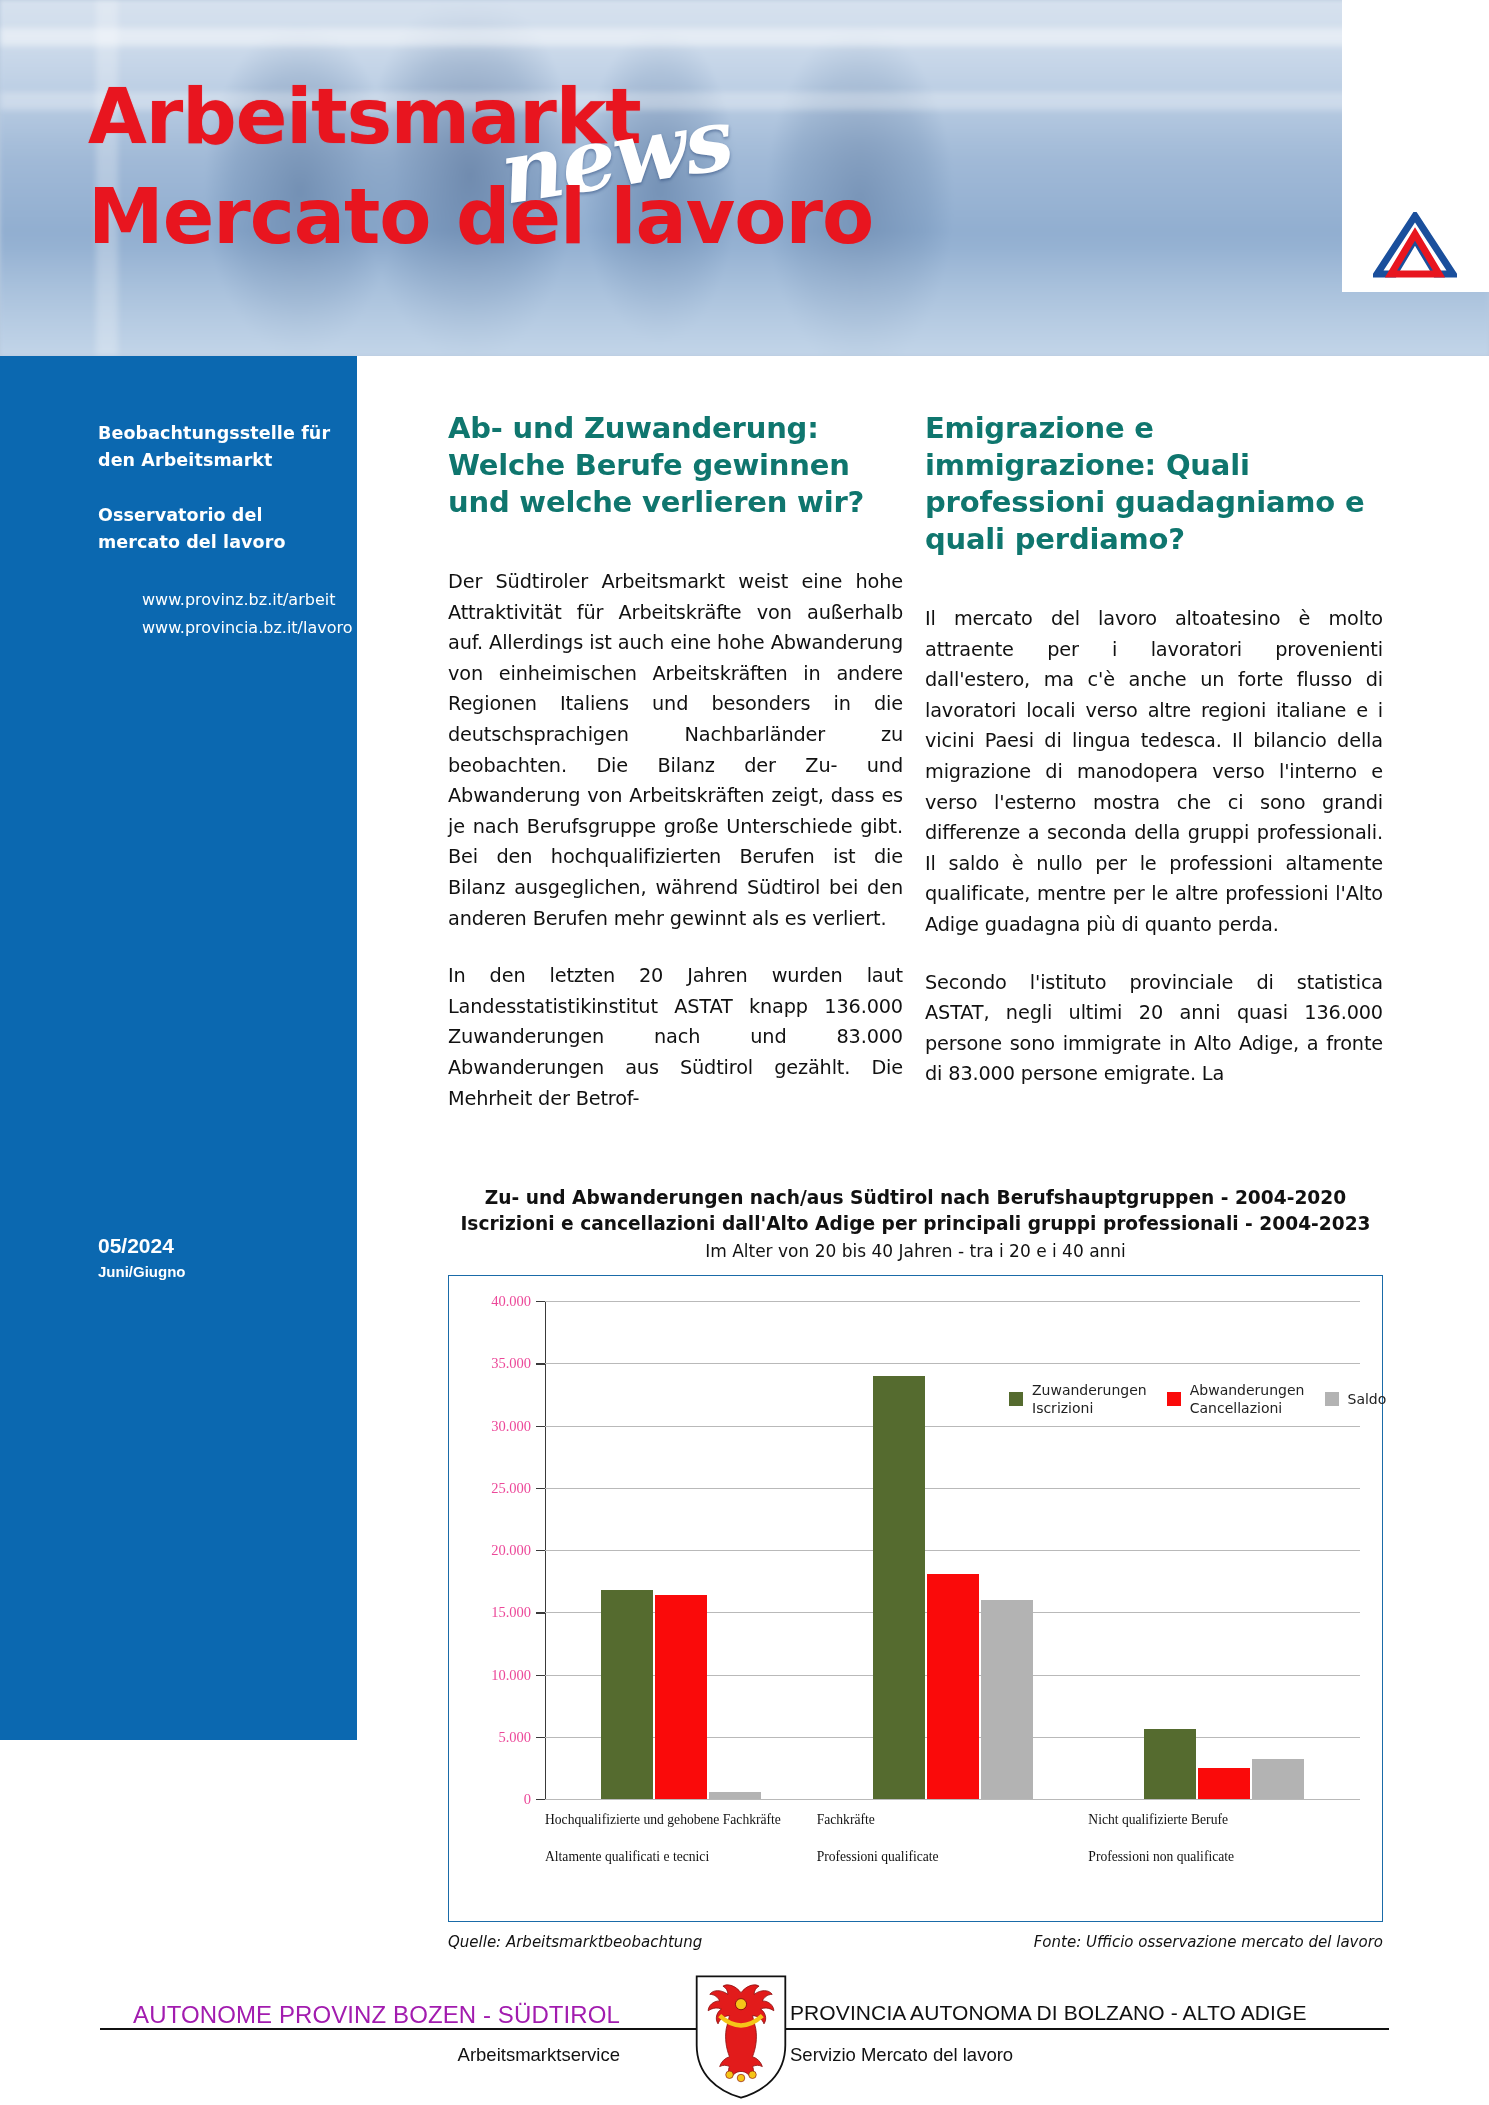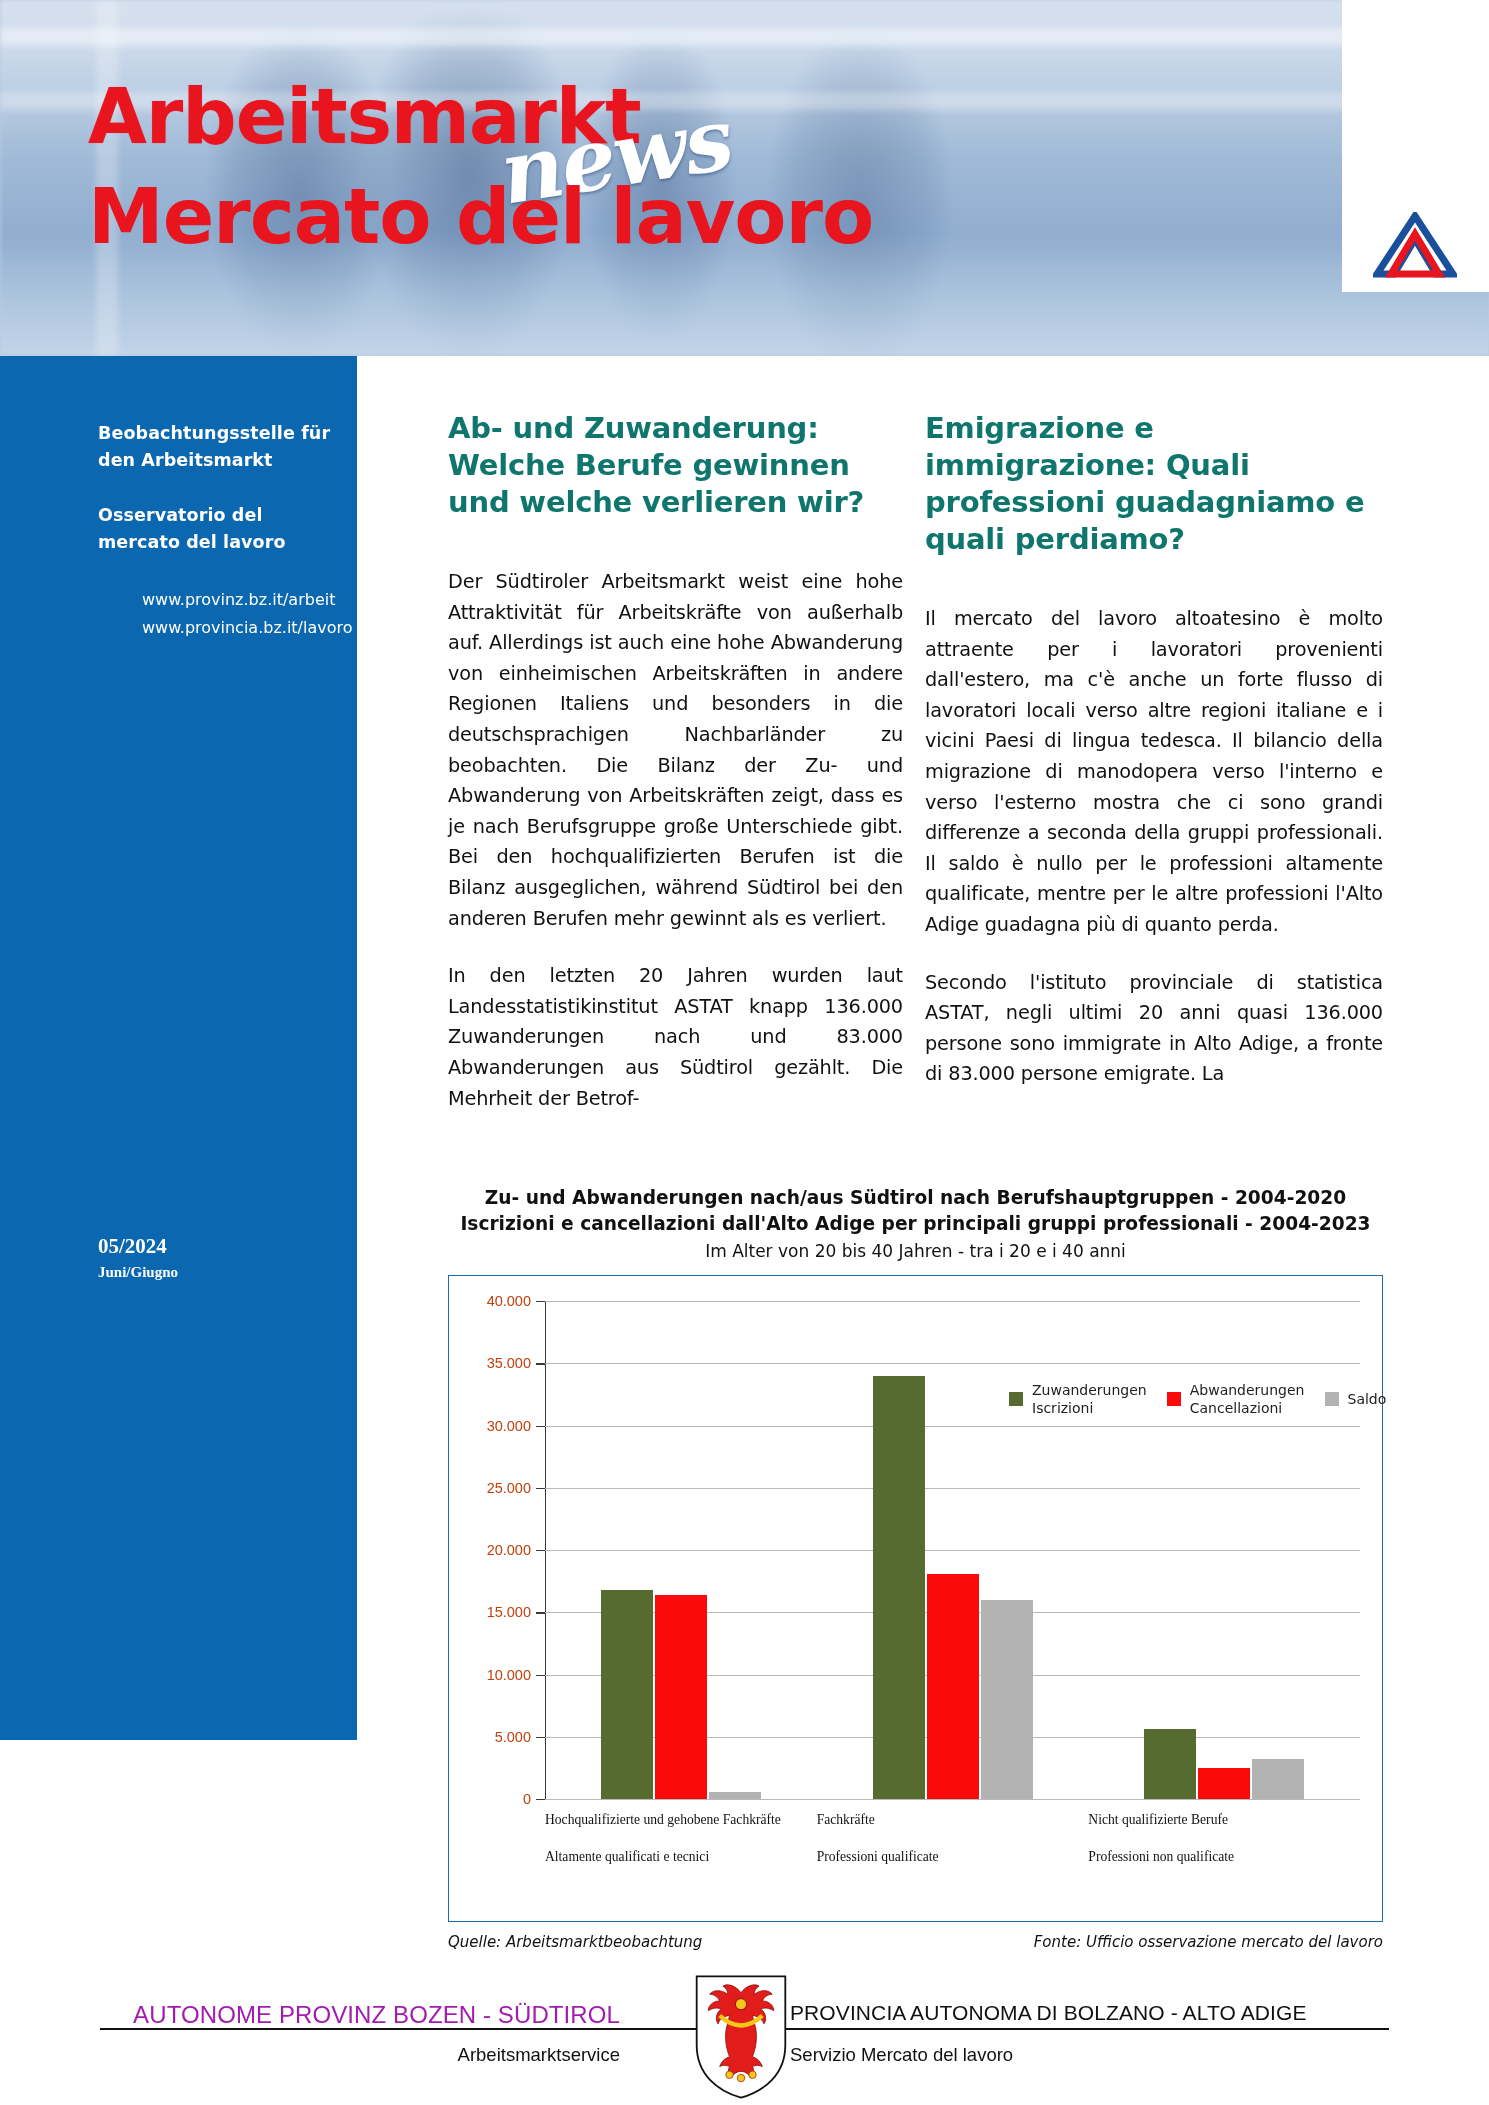--- a/index.html
+++ b/index.html
@@ -83,21 +83,21 @@
   }
   .sb-head.second{margin-top:28px;}
   .sb-links{margin-top:30px;margin-left:44px;}
   .sb-link{
     color:#ffffff;font-size:16px;line-height:28px;
     font-family:"DejaVu Sans", sans-serif;
   }
   .sb-issue{
     position:absolute;left:98px;top:876px;
     color:#ffffff;font-weight:bold;
-    font-family:Liberation Serif, serif;
+    font-family:Liberation Sans, sans-serif;
   }
   .sb-issue .num{font-size:21px;line-height:28px;}
   .sb-issue .month{font-size:15px;line-height:24px;}
 
   
   .col{position:absolute;top:410px;}
   .col-de{left:448px;width:455px;}
   .col-it{left:925px;width:458px;}
 
   .headline{
@@ -138,23 +138,23 @@
     position:absolute;left:0;right:0;height:1px;background:#b9b9b9;
   }
   .axis-v{
     position:absolute;left:0;top:0;bottom:0;width:1.3px;background:#3a3a3a;
   }
   .tick{
     position:absolute;left:-9px;width:9px;height:1.3px;background:#3a3a3a;
   }
   .ylab{
     position:absolute;right:calc(100% + 14px);
-    font-size:14.5px;color:#c2410c;white-space:nowrap;
+    font-size:14.5px;color:#ec4899;white-space:nowrap;
     transform:translateY(-50%);
-    font-family:Liberation Sans, sans-serif;
+    font-family:Liberation Serif, serif;
   }
   .groups{
     position:absolute;left:0;right:0;top:0;bottom:0;
     display:flex;align-items:flex-end;
   }
   .group{
     flex:1;display:flex;align-items:flex-end;justify-content:center;
     height:100%;
   }
   .bar{width:52px;margin:0 1px;}

